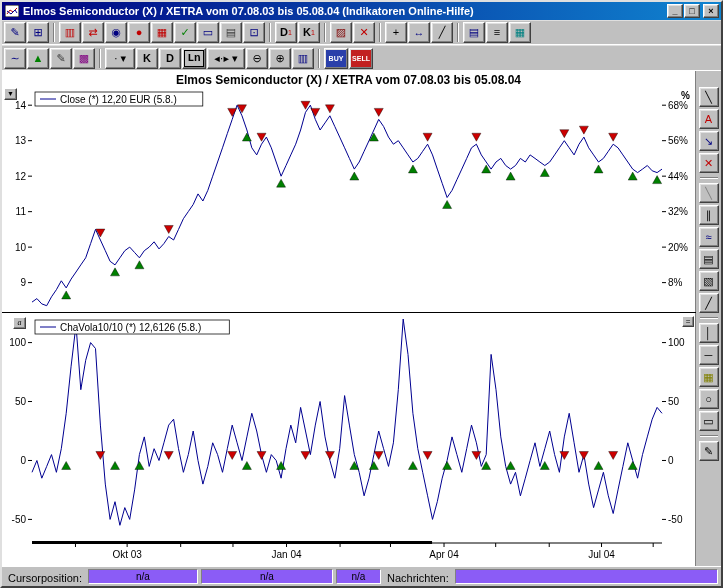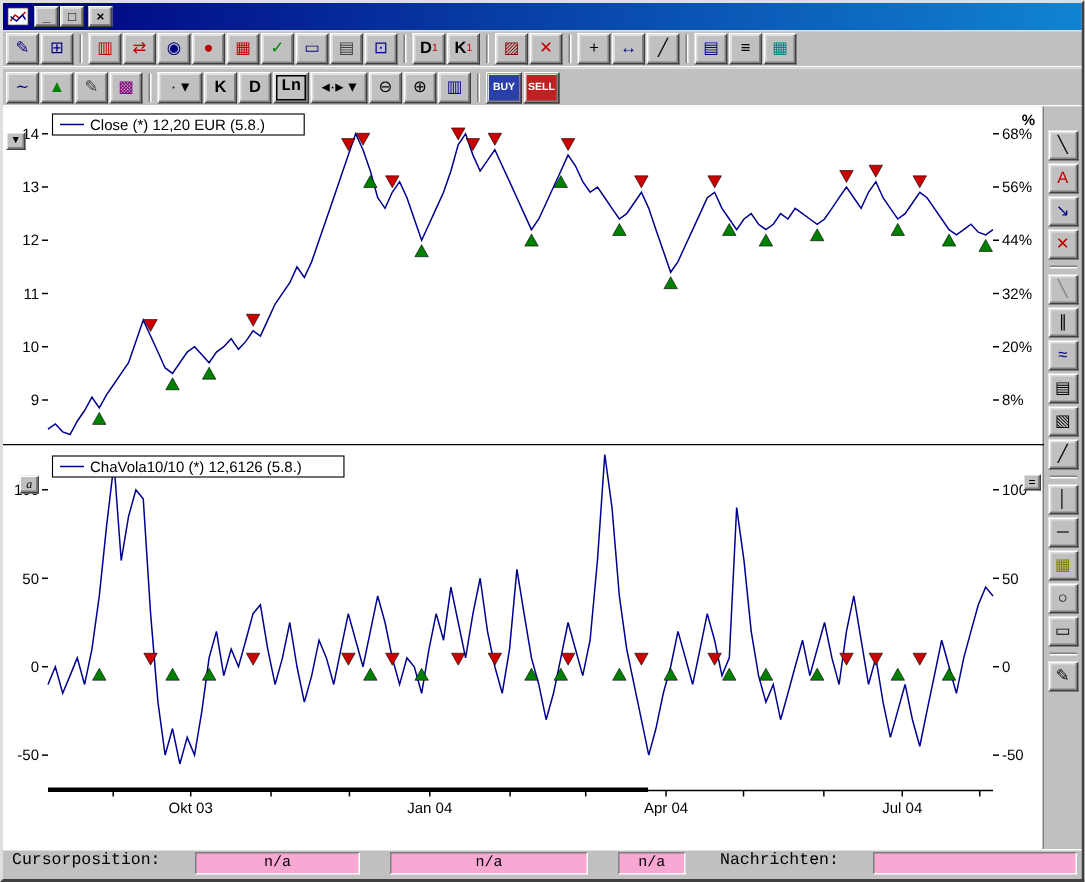--- a/index.html
+++ b/index.html
@@ -59,41 +59,42 @@
   .panel-menu { left:680px; top:245px; width:12px; height:11px; }
 
   
   .right-tools { width:25px; background:#c0c0c0; display:flex; flex-direction:column;
                  align-items:center; padding-top:16px; gap:2px; }
   .right-tools .tb-btn { width:20px; height:20px; }
   .right-tools .tb-sep { width:18px; height:2px; margin:2px 0; border:none;
                          border-top:1px solid #808080; border-bottom:1px solid #fff; }
 
   
-  .statusbar { height:20px; flex:none; display:flex; align-items:flex-start; gap:20px;
-               padding:2px 3px; background:#c0c0c0; box-shadow:inset 0 1px 0 #fff;font-family:Liberation Mono, monospace; }
+  .statusbar { height:20px; flex:none; display:flex; align-items:flex-end; gap:3px;
+               padding:2px 3px; background:#c0c0c0; box-shadow:inset 0 1px 0 #fff; }
   .sb-label { font-size:11px; padding:0 3px; white-space:nowrap; }
   .sb-field { height:15px; font-size:10px; display:inline-flex; align-items:center;
-              justify-content:center; background:#f9a8d4;
+              justify-content:center; background:#8b5cf6;
               border:1px solid; border-color:#808080 #fff #fff #808080; }
   .w1 { width:110px; } .w2 { width:132px; } .w3 { width:45px; } .flex { flex:1; }
 </style>
 </head>
 <body>
 
 <div class="window">
 
   <div class="titlebar">
     <span class="app-icon">
       <svg width="14" height="12">
           <rect x="0" y="0" width="14" height="12" fill="#fff" stroke="#000"></rect>
           <polyline points="2,9 5,5 8,7 12,3" fill="none" stroke="#c00000"></polyline>
           <polyline points="2,6 6,9 10,5 12,8" fill="none" stroke="#000090"></polyline>
         </svg>
     </span>
+    <span class="title-text">Elmos Semiconductor (X) / XETRA vom 07.08.03 bis 05.08.04 (Indikatoren Online-Hilfe)</span>
     <span class="win-buttons">
       <button class="win-btn">_</button>
       <button class="win-btn">□</button>
       <button class="win-btn close">×</button>
     </span>
   </div>
 
   <div class="toolbar" id="toolbar-row1">
       <button class="tb-btn">
         <span class="glyph" style="color: rgb(0, 0, 128);">✎</span>
@@ -208,20 +209,21 @@
       <button class="tb-btn badge-buy" style="width: 24px;">
         <span class="glyph" style="font-weight: bold;">BUY</span>
       </button>
       <button class="tb-btn badge-sell" style="width: 24px;">
         <span class="glyph" style="font-weight: bold;">SELL</span>
       </button>
     </div>
 
   <div class="main">
     <div class="chart-area">
+      <div class="chart-title">Elmos Semiconductor (X) / XETRA vom 07.08.03 bis 05.08.04</div>
       <svg id="svg-upper" width="694" height="226">
           <line x1="26" y1="195.6129032258064" x2="30" y2="195.6129032258064" stroke="#000"></line>
           <text x="24" y="199.1129032258064" text-anchor="end" font-size="10">9</text>
           <line x1="26" y1="160.1290322580645" x2="30" y2="160.1290322580645" stroke="#000"></line>
           <text x="24" y="163.6290322580645" text-anchor="end" font-size="10">10</text>
           <line x1="26" y1="124.64516129032258" x2="30" y2="124.64516129032258" stroke="#000"></line>
           <text x="24" y="128.14516129032256" text-anchor="end" font-size="10">11</text>
           <line x1="26" y1="89.16129032258065" x2="30" y2="89.16129032258065" stroke="#000"></line>
           <text x="24" y="92.66129032258065" text-anchor="end" font-size="10">12</text>
           <line x1="26" y1="53.67741935483871" x2="30" y2="53.67741935483871" stroke="#000"></line>

